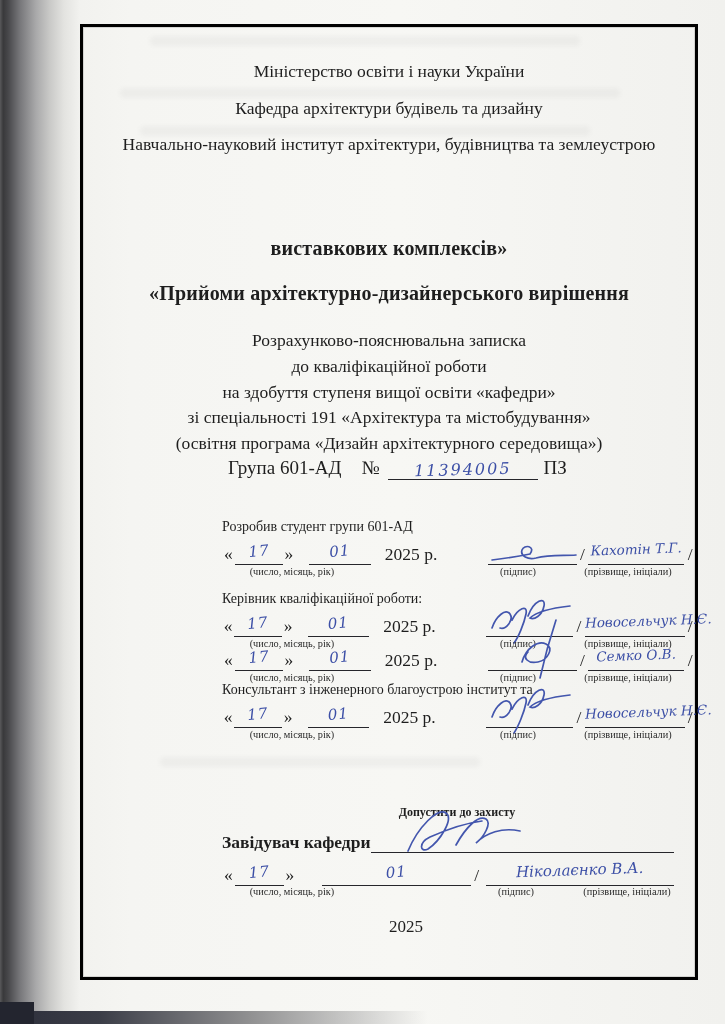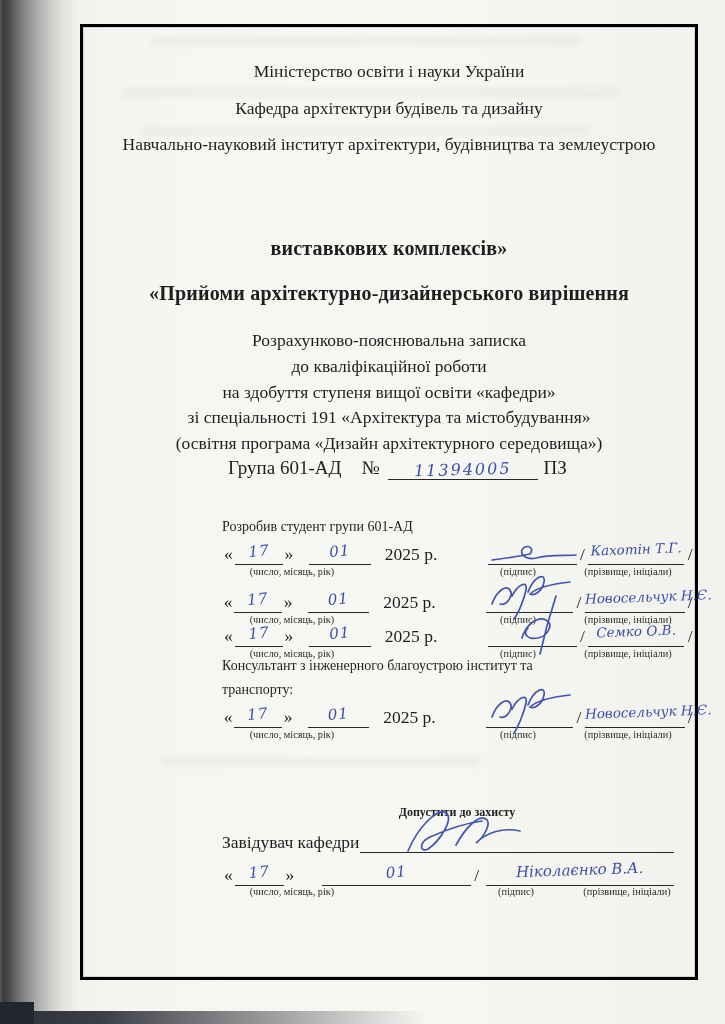--- a/index.html
+++ b/index.html
@@ -60,21 +60,21 @@
   .hw.nm{font-size:13.5px;transform:rotate(-2deg) translateY(-2px);white-space:nowrap;letter-spacing:0;width:100%;text-align:center;}
   .caps{position:relative;height:16px;font-size:10.3px;line-height:13px;color:#2c2c2c;}
   .caps span{position:absolute;text-align:center;}
   .cap1{left:6px;width:128px;}
   .cap2{left:250px;width:92px;}
   .cap3{left:348px;width:116px;}
   .squig{position:absolute;overflow:visible;pointer-events:none;}
   .admission{position:absolute;top:778px;left:0;width:100%;}
   .adm-head{font-weight:bold;font-size:12px;margin-left:224px;width:300px;text-align:center;}
   .zav-row{display:flex;align-items:flex-end;margin:10px 0 0 139px;width:452px;position:relative;font-size:17.5px;}
-  .zav-label{font-weight:normal;white-space:nowrap;}
+  .zav-label{font-weight:bold;white-space:nowrap;}
   .zav-line{flex:1;border-bottom:1.4px solid #26262b;height:22px;}
   .adm-date{display:flex;align-items:flex-end;margin:8px 0 0 139px;width:452px;font-size:17.5px;white-space:nowrap;}
   .adm-month{width:152px;height:24px;margin-left:26px;}
   .adm-name{width:192px;height:24px;margin-left:4px;position:relative;}
   .adm-caps{position:relative;height:16px;margin-left:139px;font-size:10.3px;color:#2c2c2c;}
   .adm-caps span{position:absolute;text-align:center;}
   .acap1{left:6px;width:128px;}
   .acap2{left:248px;width:92px;}
   .acap3{left:340px;width:130px;}
   .year{position:absolute;top:890px;left:0;right:0;text-align:center;font-size:17px;padding-left:34px;}
@@ -134,20 +134,21 @@
           <span class="dl-slash">/</span>
       </div>
       <div class="caps">
         <span class="cap1">(число, місяць, рік)</span>
         <span class="cap2">(підпис)</span>
         <span class="cap3">(прізвище, ініціали)</span>
       </div>
     </div>
 
     <div class="sig-row r2">
+      <div class="role">Керівник кваліфікаційної роботи:</div>
       <div class="dateline">
         <span class="q">«</span>
           <span class="ubox dl-day"><span class="hw dm">17</span></span>
           <span class="q">»</span>
           <span class="ubox dl-month"><span class="hw dm">01</span></span>
           <span class="dl-year">2025 р.</span>
           <span class="ubox dl-sign">
             <svg class="squig" style="left:0px;bottom:-8px;" width="92" height="54" viewBox="0 0 92 54">
               <path d="M6,38 C10,26 20,18 24,24 C28,30 20,40 14,38 M26,30 C32,18 42,14 40,24 C38,34 32,48 28,53 M42,26 C48,10 60,6 58,16 C56,26 48,30 44,28 C50,22 66,18 84,16" fill="none" stroke="#4356ad" stroke-width="1.7" stroke-linecap="round"></path>
             </svg>
@@ -181,21 +182,20 @@
       </div>
       <div class="caps">
         <span class="cap1">(число, місяць, рік)</span>
         <span class="cap2">(підпис)</span>
         <span class="cap3">(прізвище, ініціали)</span>
       </div>
     </div>
 
     <div class="sig-row">
       <div class="role">Консультант з інженерного благоустрою інститут та</div>
-      <div class="role">транспорту:</div>
       <div class="dateline">
         <span class="q">«</span>
           <span class="ubox dl-day"><span class="hw dm">17</span></span>
           <span class="q">»</span>
           <span class="ubox dl-month"><span class="hw dm">01</span></span>
           <span class="dl-year">2025 р.</span>
           <span class="ubox dl-sign">
             <svg class="squig" style="left:0px;bottom:-8px;" width="92" height="58" viewBox="0 0 92 58">
               <path d="M6,40 C10,28 20,20 24,26 C28,32 20,42 14,40 M26,32 C32,20 42,16 40,26 C38,36 32,50 28,56 M42,28 C48,12 60,8 58,18 C56,28 48,32 44,30 C50,24 66,20 84,18" fill="none" stroke="#4356ad" stroke-width="1.7" stroke-linecap="round"></path>
             </svg>
@@ -229,16 +229,17 @@
         <span class="dl-slash">/</span>
         <span class="ubox adm-name"><span class="hw nm" style="font-size:15px;">Ніколаєнко В.А.</span></span>
     </div>
     <div class="adm-caps">
       <span class="acap1">(число, місяць, рік)</span>
       <span class="acap2">(підпис)</span>
       <span class="acap3">(прізвище, ініціали)</span>
     </div>
   </div>
 
+  <div class="year">2025</div>
 </div>
 
 <div class="bottom-edge"></div>
 <div class="corner-dark"></div>
 
 </body></html>

